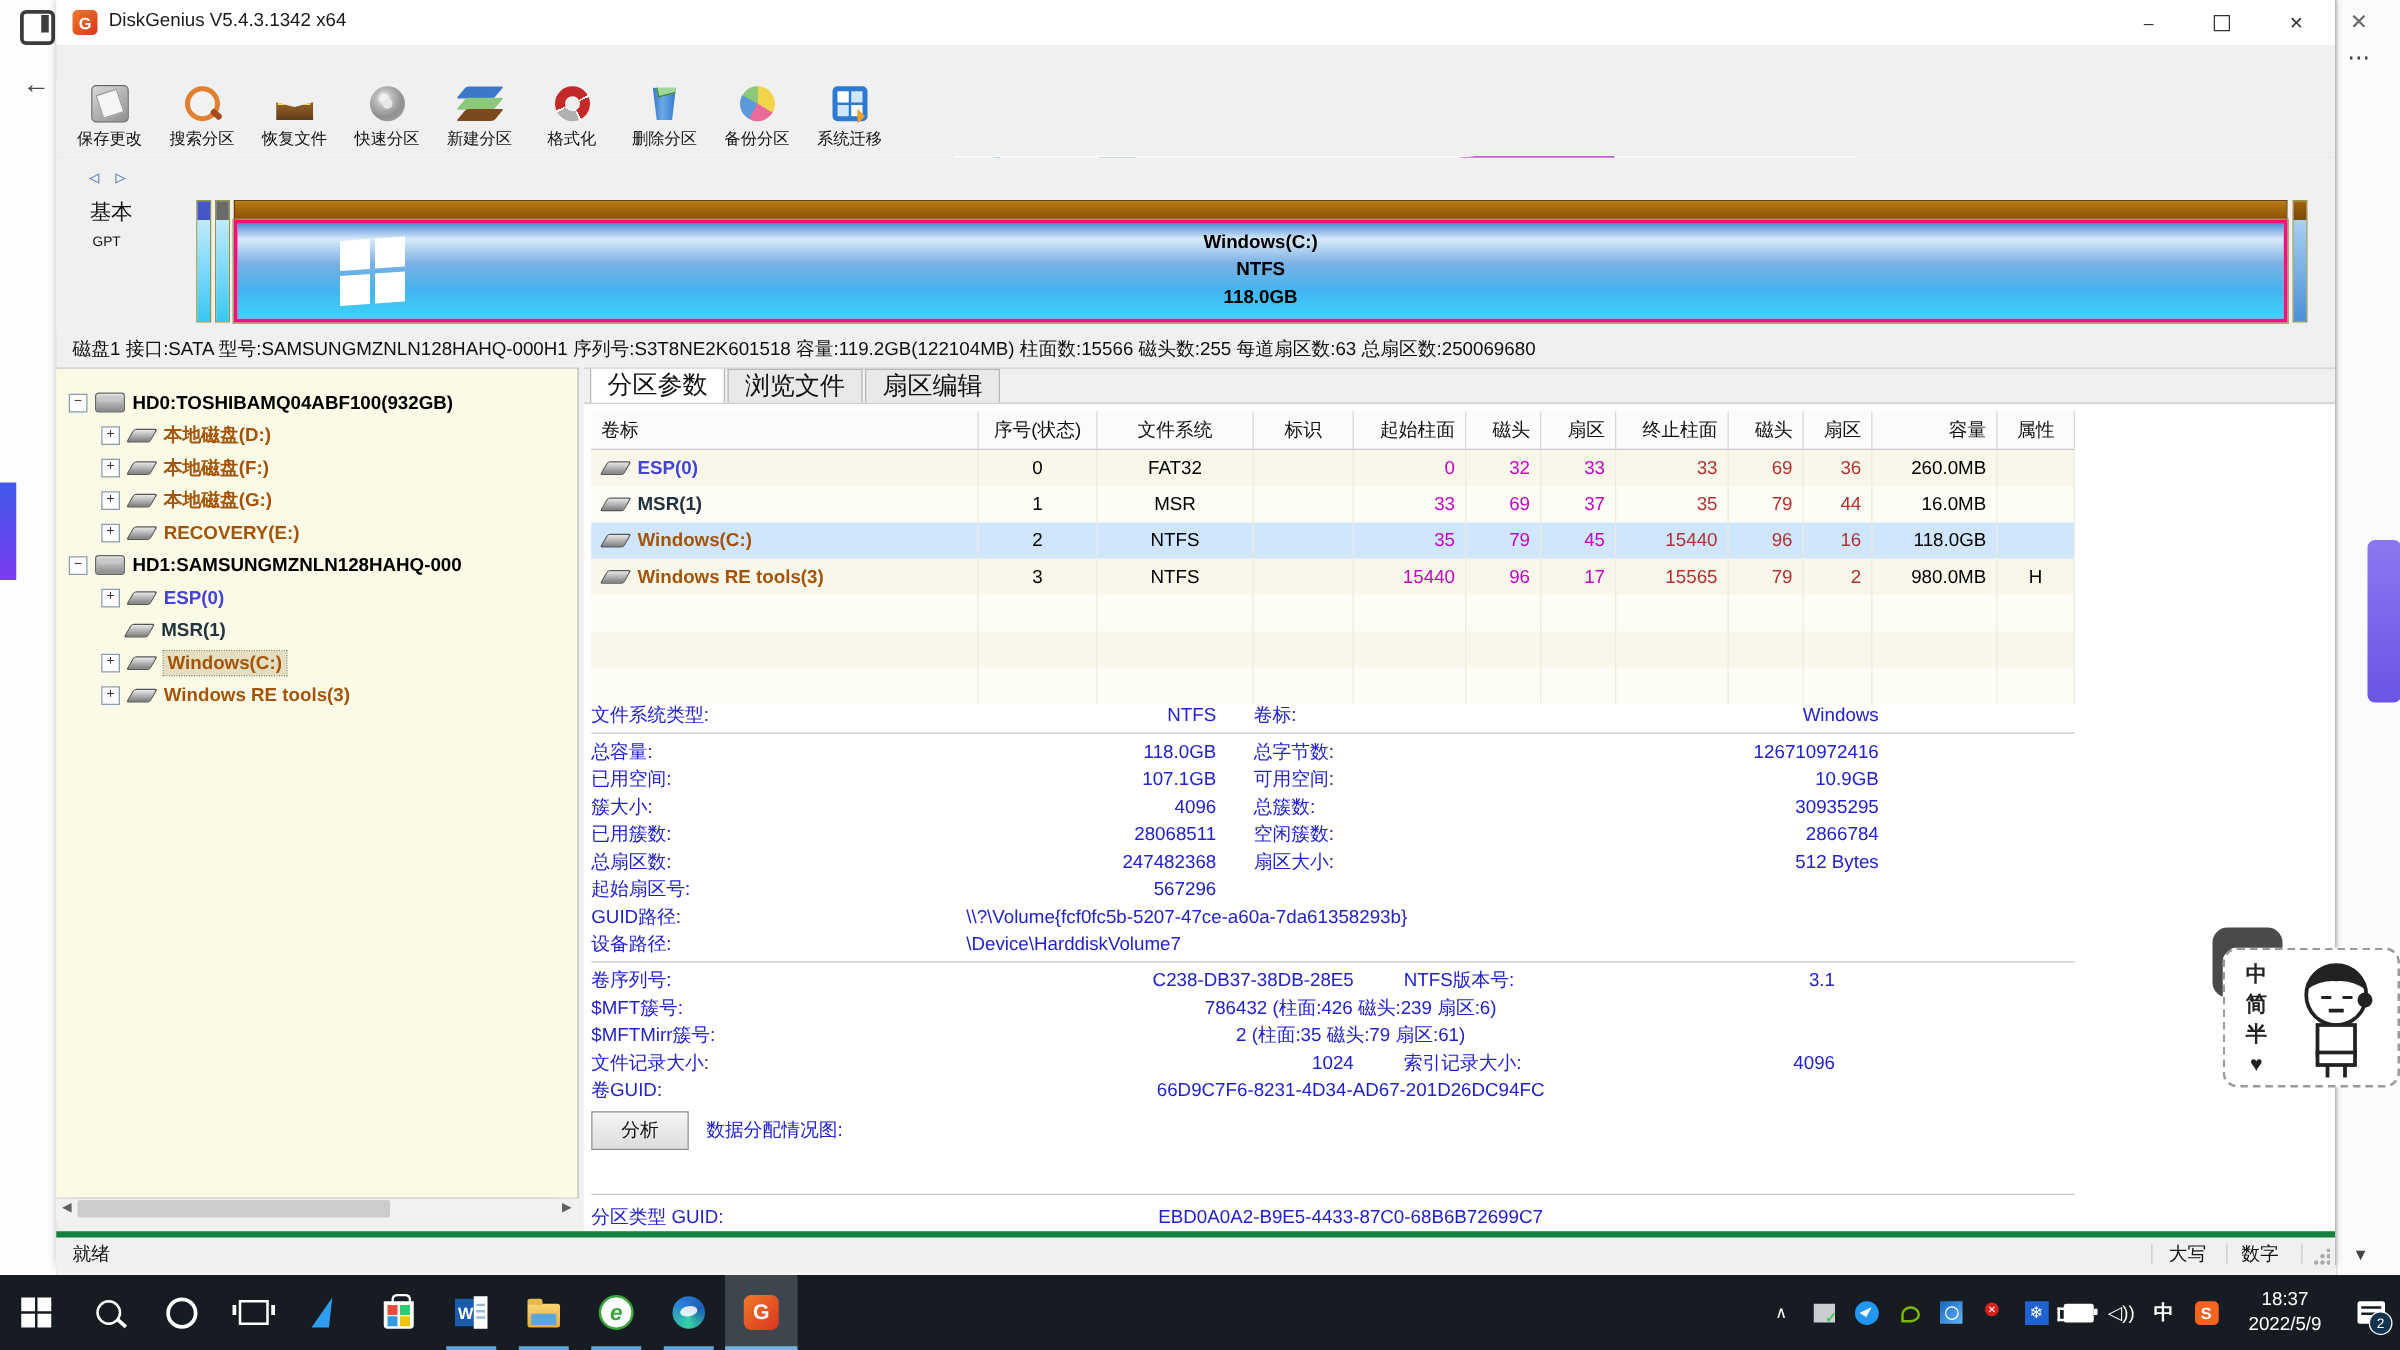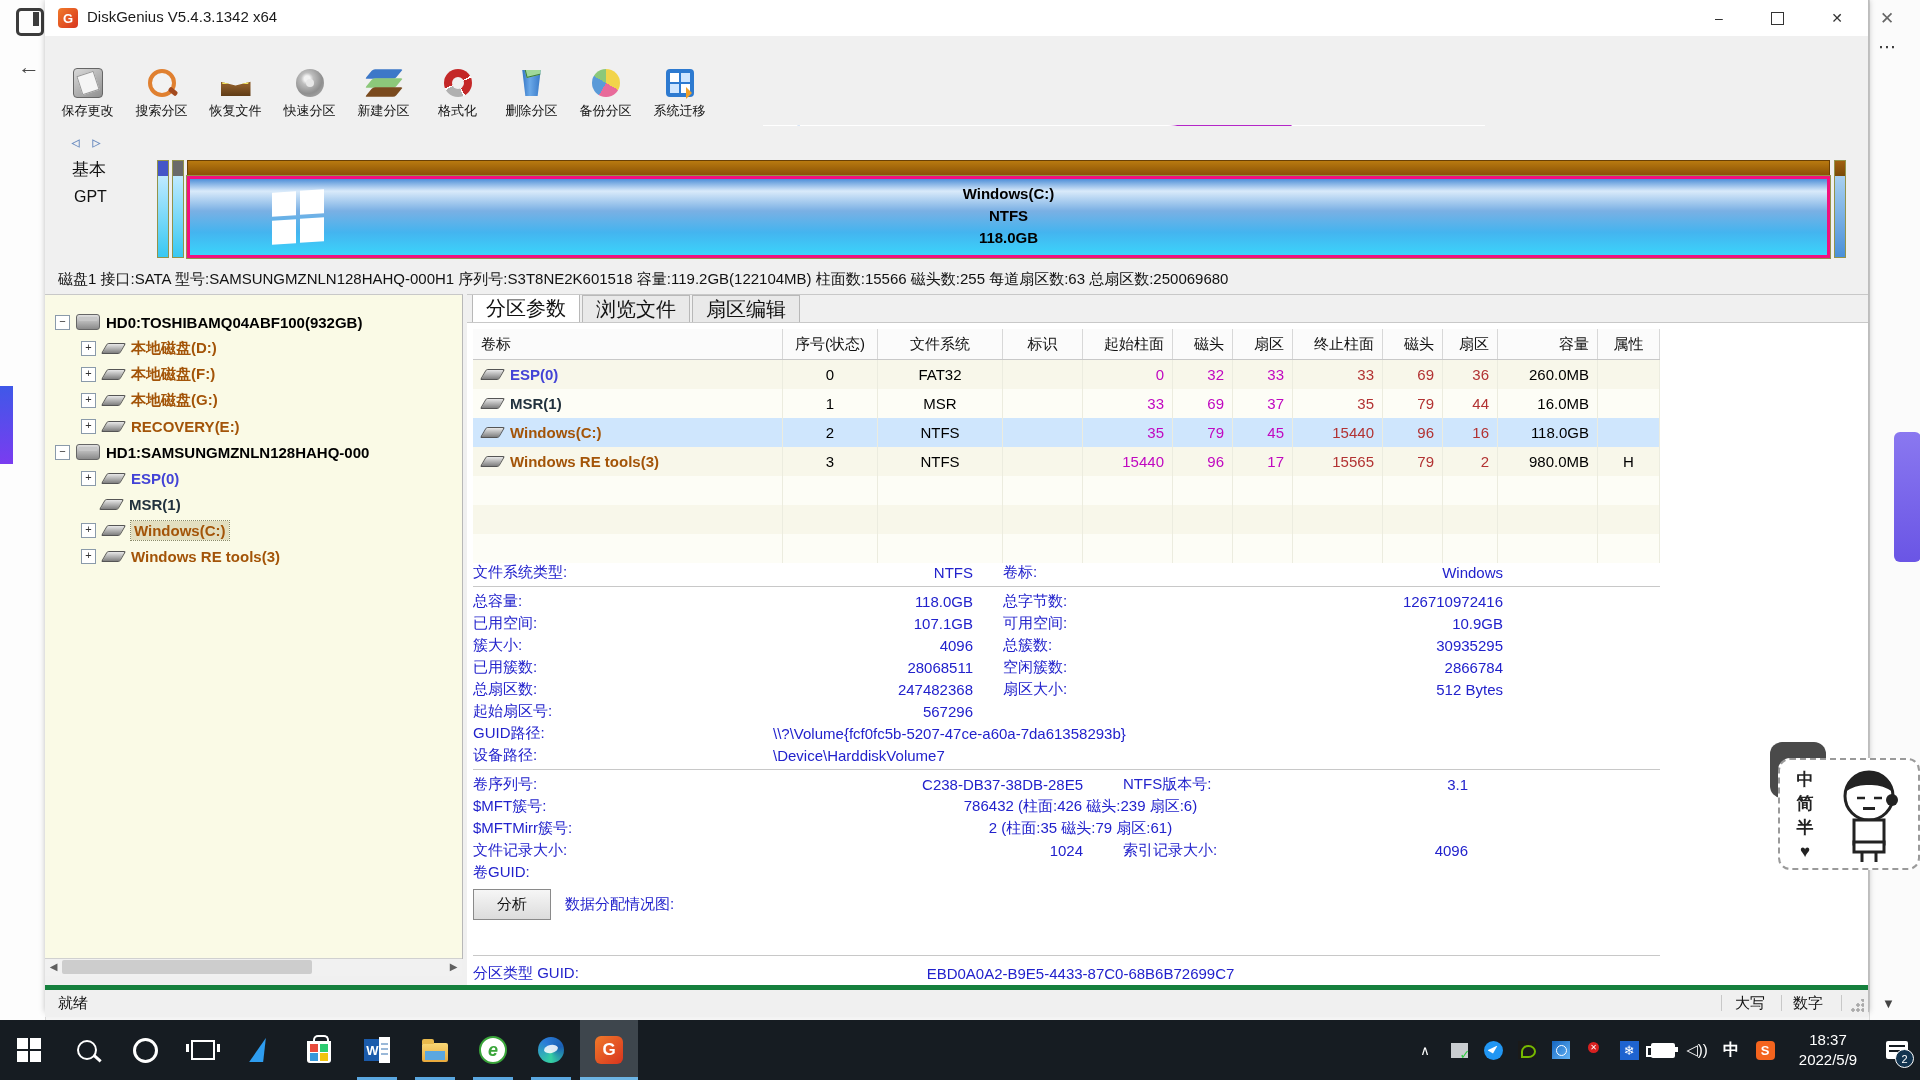--- a/index.html
+++ b/index.html
@@ -83,21 +83,21 @@
   .contact .phone{color:#e02020;font-weight:bold;font-size:16px;line-height:20px;}
   .contact .qq{color:#e02020;font-weight:bold;font-size:13px;line-height:17px;}
   .bnlogo{position:absolute;left:42px;bottom:-2px;font-family:"Liberation Serif","DejaVu Serif",serif;
           font-size:31px;font-weight:900;font-style:italic;color:#111;letter-spacing:-1px;}
   .bntag{position:absolute;left:330px;bottom:3px;font-size:16px;color:#111;}
 
   
   .diskmap{position:absolute;left:0;top:126px;width:100%;height:140px;background:#f0f0f0;}
   .navarrows{position:absolute;left:26px;top:6px;font-size:17px;color:#6b8cc0;letter-spacing:4px;}
   .mode1{position:absolute;left:27px;top:32px;font-size:17px;color:#111;}
-  .mode2{position:absolute;left:29px;top:62px;font-size:16px;color:#111;}
+  .mode2{position:absolute;left:29px;top:62px;font-size:11px;color:#111;}
   .sliver{position:absolute;top:34px;width:12px;height:98px;border:1px solid #93934a;box-sizing:border-box;}
   .sliver .cap{height:15px;}
   .sliver .bod{height:81px;background:linear-gradient(180deg,#bfeaff,#38c8f2);}
   .sl1{left:112px;} .sl1 .cap{background:#4456c8;}
   .sl2{left:127px;} .sl2 .cap{background:#6a6a6a;}
   .sl3{left:1789px;} .sl3 .cap{background:linear-gradient(180deg,#a06010,#7a4a08);} .sl3 .bod{background:linear-gradient(180deg,#a8d0f0,#4a90d8);}
   .mainpart{position:absolute;left:142px;top:34px;width:1643px;height:98px;}
   .mainpart .cap{height:16px;background:linear-gradient(180deg,#b97a10,#8a5206);border:1px solid #6a4004;box-sizing:border-box;}
   .mainpart .body{position:relative;height:82px;box-sizing:border-box;border:3px solid #f2117e;outline:1px solid #93934a;
       background:linear-gradient(180deg,#4f8fd8 0%,#d9eafa 16%,#7ab0e4 42%,#44b4ef 70%,#3bd4fb 100%);}
@@ -639,20 +639,21 @@
             <span class="span3">2 (柱面:35 磁头:79 扇区:61)</span>
           </div>
         <div class="b2">
           <span>文件记录大小:</span>
             <span class="cv">1024</span>
           <span>索引记录大小:</span>
             <span class="v2">4096</span>
           </div>
         <div class="b2">
           <span>卷GUID:</span>
+            <span class="span3">66D9C7F6-8231-4D34-AD67-201D26DC94FC</span>
           </div>
       </div>
 
       <div class="anrow">
         <div class="anbtn">分析</div>
         <div class="anlab">数据分配情况图:</div>
       </div>
 
       <div class="botsep"></div>
       <div class="botrow">

